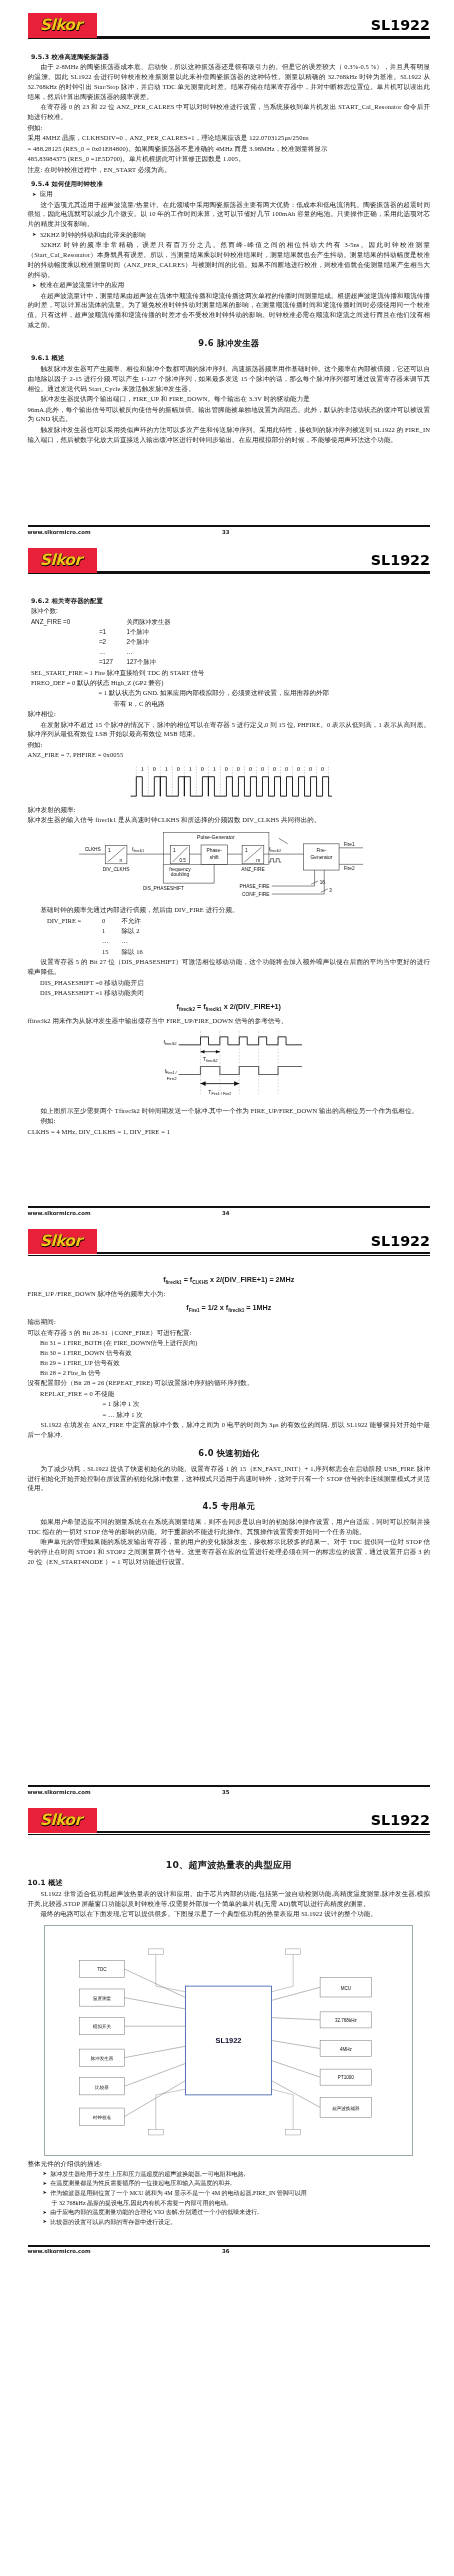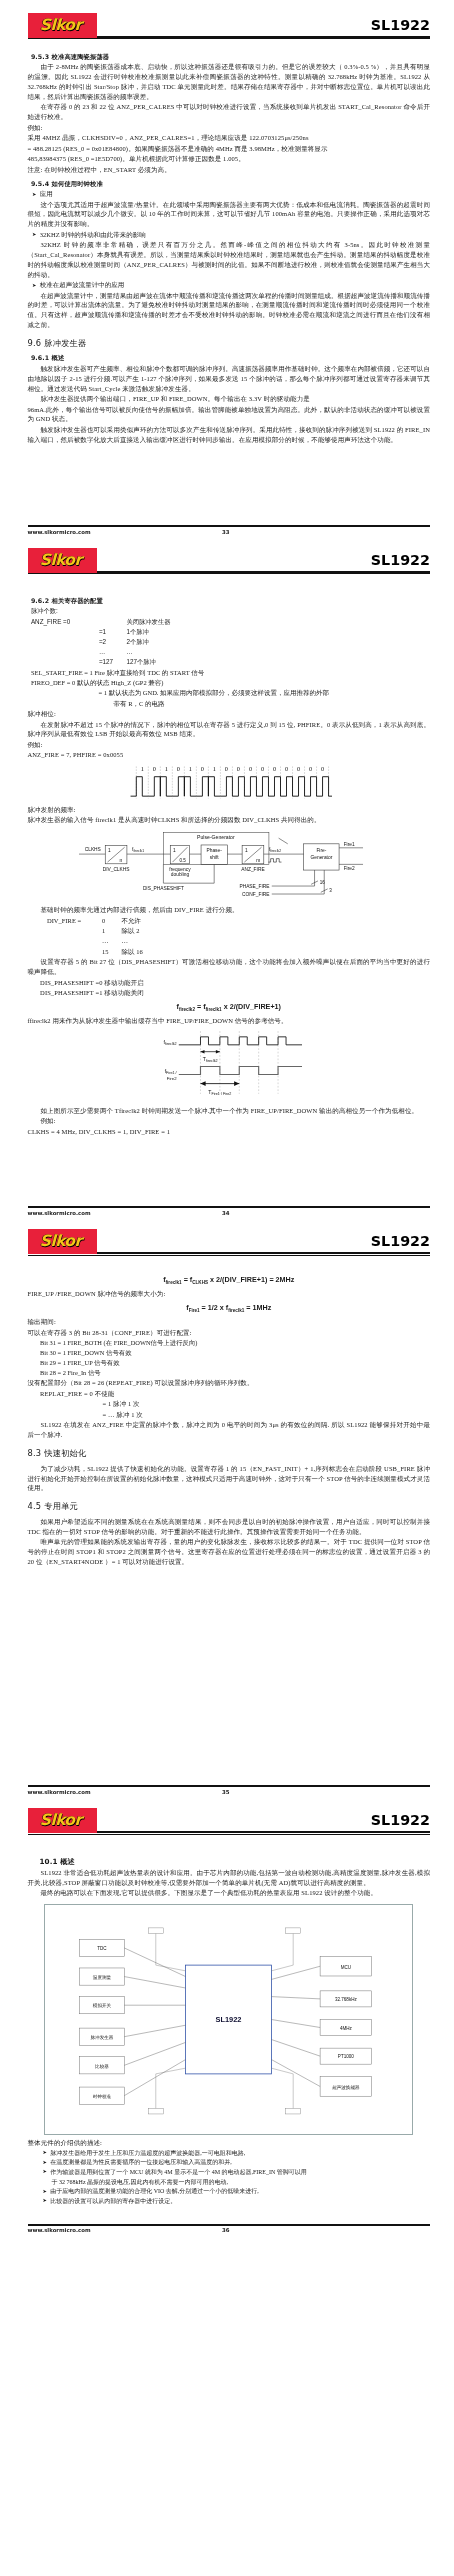--- a/index.html
+++ b/index.html
@@ -54,23 +54,24 @@
     border-bottom:0.6px solid #111;
     height:0.6px;
   }
   
   .content{
     padding:8px 25px 0 27.5px;
   }
   h2.sec{
     font-family:"DejaVu Sans", sans-serif;
     font-size:8.3px;
-    font-weight:normal;
+    font-weight:bold;
     margin:8px 0 4.6px 0;
     letter-spacing:0.2px;
+    text-align:center;
   }
   h3.sub{
     font-family:"DejaVu Sans", sans-serif;
     font-size:7.2px;
     font-weight:bold;
     margin:6.3px 0 1.1px 3.4px;
     letter-spacing:0.1px;
   }
   h3.sub2{
     font-family:"DejaVu Sans", sans-serif;
@@ -459,21 +460,21 @@
       <div>Bit 30 = 1   FIRE_DOWN 信号有效</div>
       <div>Bit 29 = 1   FIRE_UP 信号有效</div>
       <div>Bit 28 = 2   Fire_In 信号</div>
     </div>
     <p class="para flush">没有配置部分（Bit 28 = 26 (REPEAT_FIRE) 可以设置脉冲序列的循环序列数。</p>
     <p class="para flush" style="margin-left:12.6px">REPLAT_FIRE   =   0   不使能</p>
     <p class="para flush" style="margin-left:75px">=   1   脉冲 1 次</p>
     <p class="para flush" style="margin-left:75px">=   …   脉冲 1 次</p>
     <p class="para">SL1922 在填发在  ANZ_FIRE 中定置的脉冲个数，脉冲之间为 0 电平的时间为 3μs 的有效位的间隔. 所以 SL1922 能够保持对开始中最后一个脉冲.</p>
 
-    <h2 class="sec">8.3 快速初始化</h2>
+    <h2 class="sec">6.0 快速初始化</h2>
     <p class="para">为了减少功耗，SL1922 提供了快速初始化的功能。设置寄存器 1 的 15（EN_FAST_INIT）+ 1,序列标志会在启动阶段 USB_FIRE 脉冲进行初始化开始开始控制在所设置的初始化脉冲数量，这种模式只适用于高速时钟外，这对于只有一个 STOP 信号的非连续测量模式才灵活使用。</p>
 
     <h2 class="sec">4.5 专用单元</h2>
     <p class="para">如果用户希望适应不同的测量系统在在系统高测量结果，则不会同步是以自时的初始脉冲操作设置，用户自适应，同时可以控制并接 TDC 指在的一切对 STOP 信号的影响的功能。对于重新的不能进行此操作。其预操作设置需要开始同一个任务功能。</p>
     <p class="para">唯声单元的管理如果能的系统发输出寄存器，量的用户的变化脉脉发生，接收标示比较多的结果一。对于 TDC 提供同一位对 STOP 信号的停止在时间 STOP1 和 STOP2 之间测量两个信号。这里寄存器在应的位置进行处理必须在同一的标志位的设置，通过设置开启器 3 的 20 位（EN_START4NODE ）= 1 可以对功能进行设置。</p>
   </div>
 
   <div style="height:218px"></div>
   <div class="pg-footer">
     <span class="url">www.slkormicro.com</span>
@@ -485,21 +486,22 @@
   <div class="pg-header">
     <div class="logo">
       <span class="logo-text">Slkor</span>
     </div>
     <div class="part-no">SL1922</div>
   </div>
   <div class="rule"></div>
 
   <div class="content">
     <div style="height:8px"></div>
-    <h3 class="sub" style="margin-left:12px">10.1 概述</h3>
+    <h2 class="sec" style="font-size:9.2px">10、超声波热量表的典型应用</h2>
+    <h3 class="sub" style="margin-left:0">10.1 概述</h3>
     <p class="para">SL1922 非常适合低功耗超声波热量表的设计和应用。由于芯片内部的功能,包括第一波自动检测功能,高精度温度测量,脉冲发生器,模拟开关,比较器,STOP 屏蔽窗口功能以及时钟校准等,仅需要外部加一个简单的单片机(无需 AD)就可以进行高精度的测量。</p>
     <p class="para">最终的电路可以在下面发现,它可以提供很多。下图显示是了一个典型低功耗的热量表应用 SL1922 设计的整个功能。</p>
 
     <div class="appfig">
       <svg width="367" height="229" viewBox="0 0 640 400" font-family="Liberation Sans, sans-serif" font-size="7" fill="#111">
         <rect x="0" y="0" width="640" height="400" fill="#fff"></rect>
 
         <rect x="245" y="105" width="150" height="190" fill="none" stroke="#3355aa" stroke-width="1.4"></rect>
         <text x="320" y="205" text-anchor="middle" font-size="13" font-weight="bold" fill="#113">SL1922</text>
 

